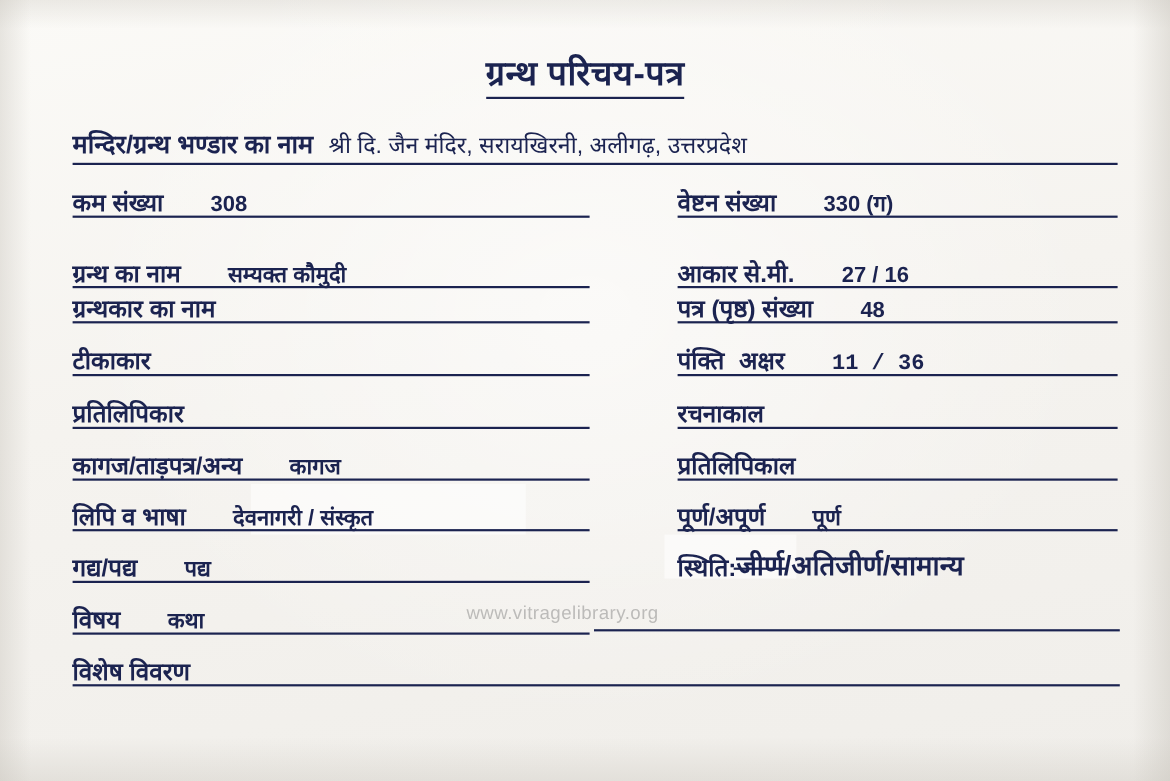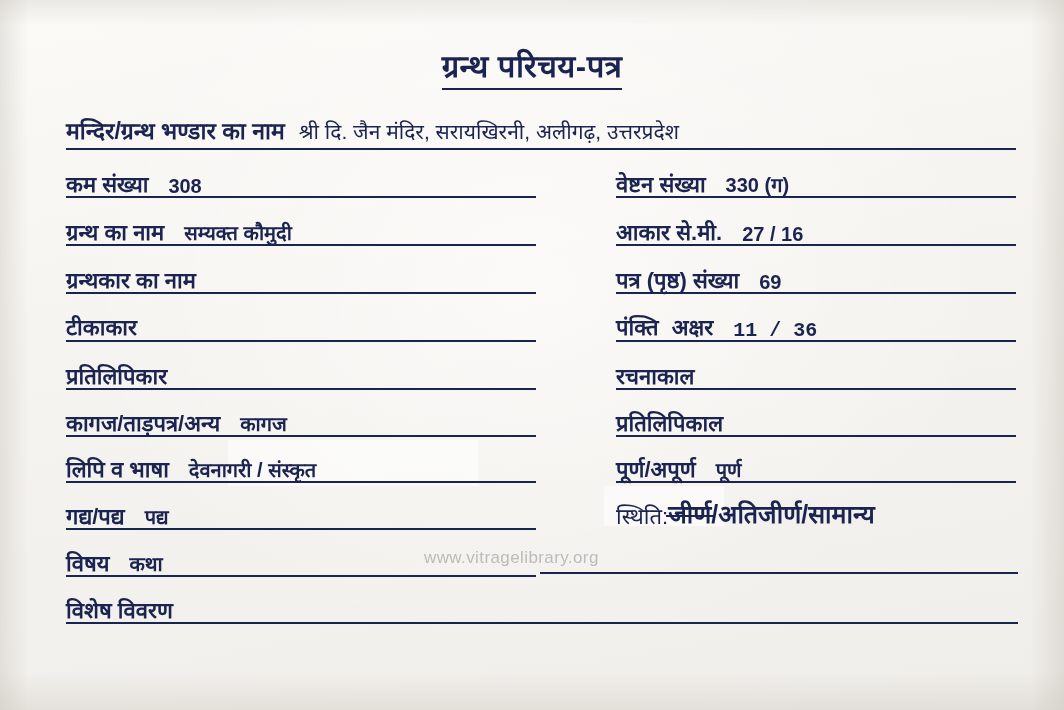--- a/index.html
+++ b/index.html
@@ -89,20 +89,21 @@
   }
   .col-left  { left: 66px;  width: 470px; }
   .col-right { left: 616px; width: 400px; }
 
   .field {
     position: relative;
     height: 100%;
     display: flex;
     align-items: flex-end;
     white-space: nowrap;
+    gap: 23px;
   }
   .field .lbl {
     font-size: 22px;
     font-weight: bold;
     color: #1b2350;
     padding-right: 10px;
     padding-bottom: 2px;
     position: relative;
     z-index: 2;
     background: transparent;
@@ -120,21 +121,21 @@
     left: 0;
     right: 0;
     bottom: 2px;
     height: 0;
     border-bottom: 2px solid #1b2350;
     z-index: 1;
   }
 
   
   .row.r1 { top: 158px; }
-  .row.r2 { top: 206px; }
+  .row.r2 { top: 222px; }
   .row.r3 { top: 254px; }
   .row.r4 { top: 302px; font-family: Liberation Mono, monospace; }
   .row.r5 { top: 350px; }
   .row.r6 { top: 397px; }
   .row.r7 { top: 443px; }
   .row.r8 { top: 490px; }
   .row.r9 { top: 537px; }
   .row.r10 { top: 584px; }
 
   .col-right.wide { width: 400px; }
@@ -142,21 +143,21 @@
   
   #status-field {
     position: relative;
     height: 100%;
     display: flex;
     align-items: flex-end;
     white-space: nowrap;
   }
   #status-field .lbl {
     font-size: 22px;
-    font-weight: normal;
+    font-weight: bold;
     color: #1b2350;
     padding-bottom: 2px;
   }
   #status-field .opts {
     font-size: 25px;
     font-weight: bold;
     color: #1b2350;
     padding-bottom: 2px;
   }
   #status-field .strike {
@@ -248,21 +249,21 @@
   <div class="row r3 col-left">
     <div class="field">
       <span class="lbl">ग्रन्थकार का नाम</span>
       <span class="val"></span>
       <span class="rule"></span>
     </div>
   </div>
   <div class="row r3 col-right">
     <div class="field">
       <span class="lbl">पत्र (पृष्ठ) संख्या</span>
-      <span class="val">69</span>
+      <span class="val">48</span>
       <span class="rule"></span>
     </div>
   </div>
 
   <div class="row r4 col-left">
     <div class="field">
       <span class="lbl">टीकाकार</span>
       <span class="val"></span>
       <span class="rule"></span>
     </div>

